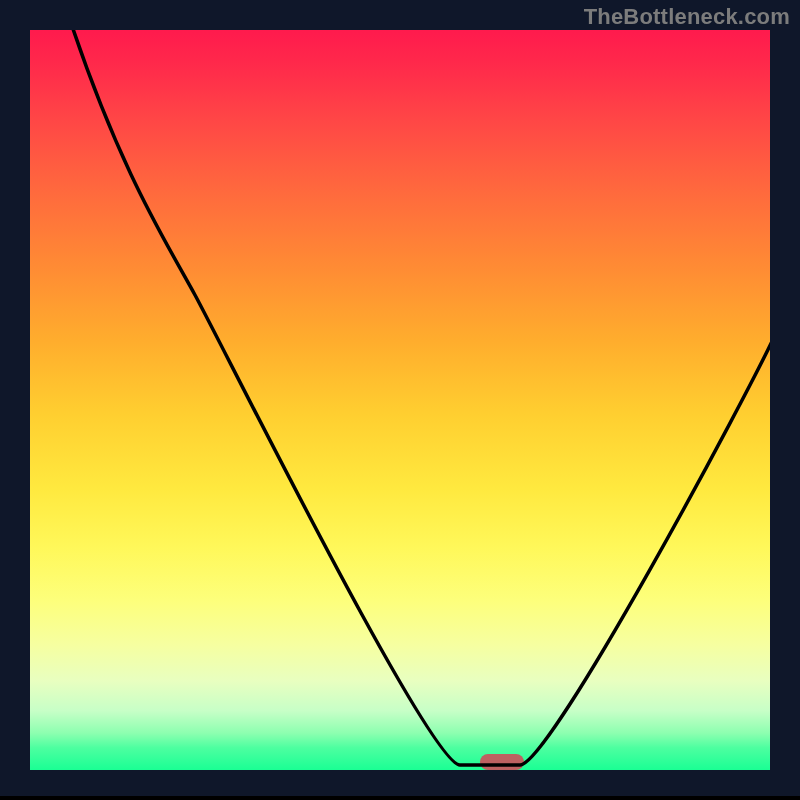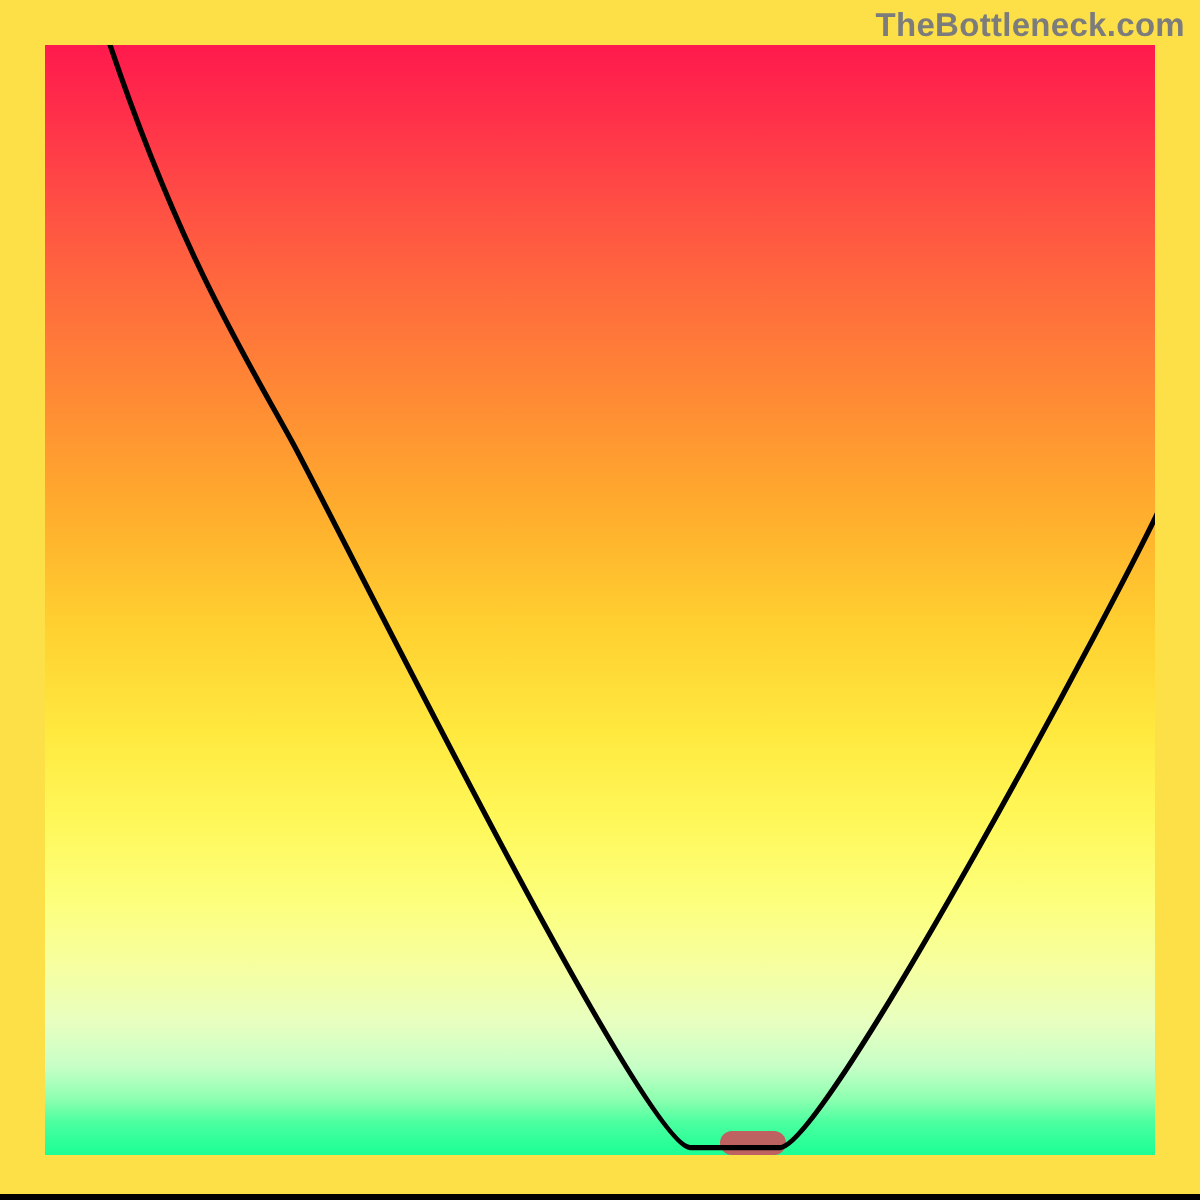--- a/index.html
+++ b/index.html
@@ -7,21 +7,21 @@
     padding: 0;
     width: 800px;
     height: 800px;
     background: #000;
     overflow: hidden;
   }
   .frame {
     position: relative;
     width: 800px;
     height: 796px;
-    background: #fde047;
+    background: #0f172a;
   }
   .watermark {
     position: absolute;
     top: 4px;
     right: 10px;
     font-family: Arial, Helvetica, sans-serif;
     font-size: 22px;
     font-weight: 600;
     color: #7c7c7c;
     letter-spacing: 0.2px;

